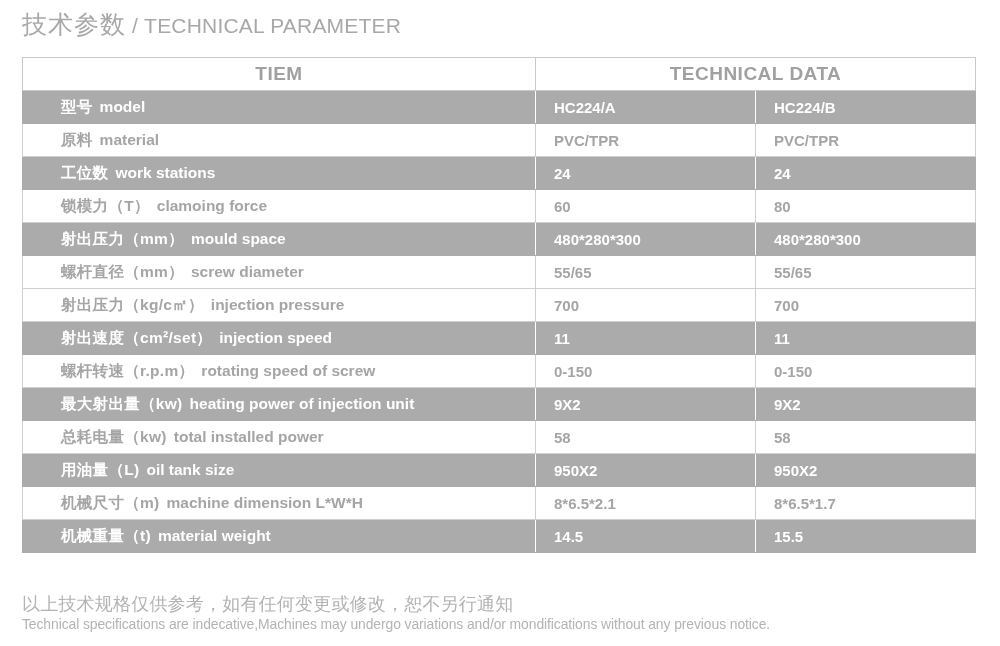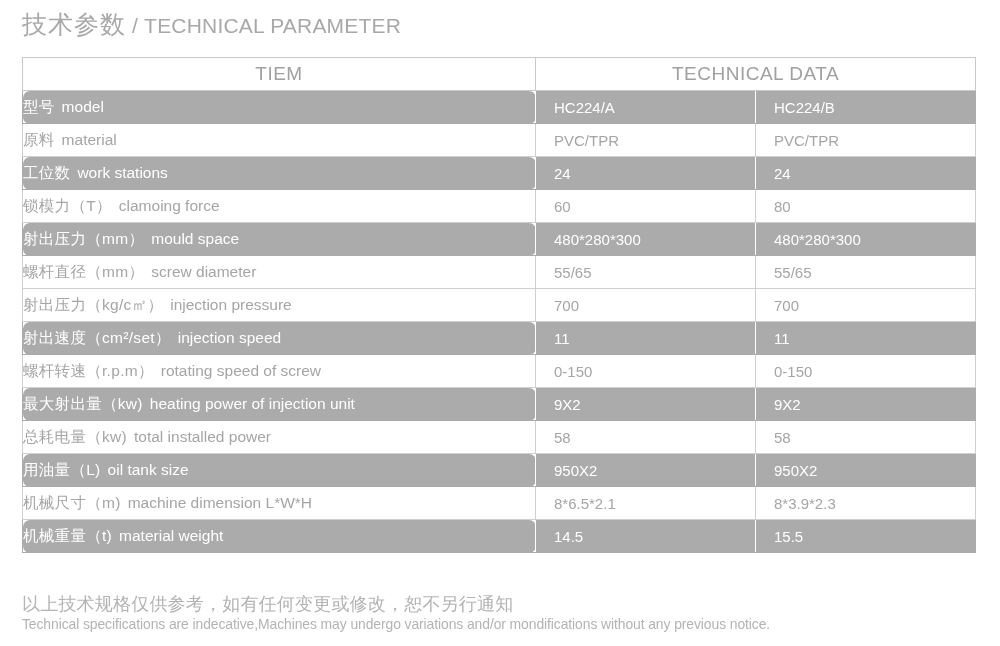--- a/index.html
+++ b/index.html
@@ -46,21 +46,21 @@
   }
   .spec-table col.c-item  { width: 513px; }
   .spec-table col.c-a     { width: 220px; }
   .spec-table col.c-b     { width: 220px; }
 
   .spec-table td,
   .spec-table th {
     border: 1px solid #c9c9c9;
     padding: 0;
     height: 32px;
-    font-weight: normal;
+    font-weight: bold;
     vertical-align: middle;
   }
 
   
   .hdr td {
     background: #ffffff;
     color: #a0a0a0;
     font-size: 19px;
     text-align: center;
     letter-spacing: 0.5px;
@@ -78,22 +78,22 @@
     border-color: #cfcfcf;
     margin-left: 32px;
   }
   tbody tr.odd td.item,
   tbody tr.odd td.val { border-left-color: #ffffff; border-right-color: #ffffff; }
   tbody tr.odd td.item { border-left-color: #ababab; }
   tbody tr.odd td.val-b { border-right-color: #ababab; }
 
   td.item {
     font-size: 15.5px;
-    white-space: nowrap;
-    border-radius: 7px;
+    padding-left: 38px;
+    white-space: nowrap;
   }
   td.item .cn { letter-spacing: 0.3px; }
   td.item .en { margin-left: 7px; }
 
   td.val {
     font-size: 15px;
     padding-left: 18px;
     white-space: nowrap;
   }
 
@@ -192,21 +192,21 @@
         <td class="val val-b">58</td>
       </tr>
       <tr class="odd">
         <td class="item"><span class="cn">用油量（L)</span><span class="en">oil tank size</span></td>
         <td class="val val-a">950X2</td>
         <td class="val val-b">950X2</td>
       </tr>
       <tr class="even">
         <td class="item"><span class="cn">机械尺寸（m)</span><span class="en">machine dimension L*W*H</span></td>
         <td class="val val-a">8*6.5*2.1</td>
-        <td class="val val-b">8*3.9*2.3</td>
+        <td class="val val-b">8*6.5*1.7</td>
       </tr>
       <tr class="odd">
         <td class="item"><span class="cn">机械重量（t)</span><span class="en">material weight</span></td>
         <td class="val val-a">14.5</td>
         <td class="val val-b">15.5</td>
       </tr>
     </tbody>
 </table>
 
 <div class="footnote">

